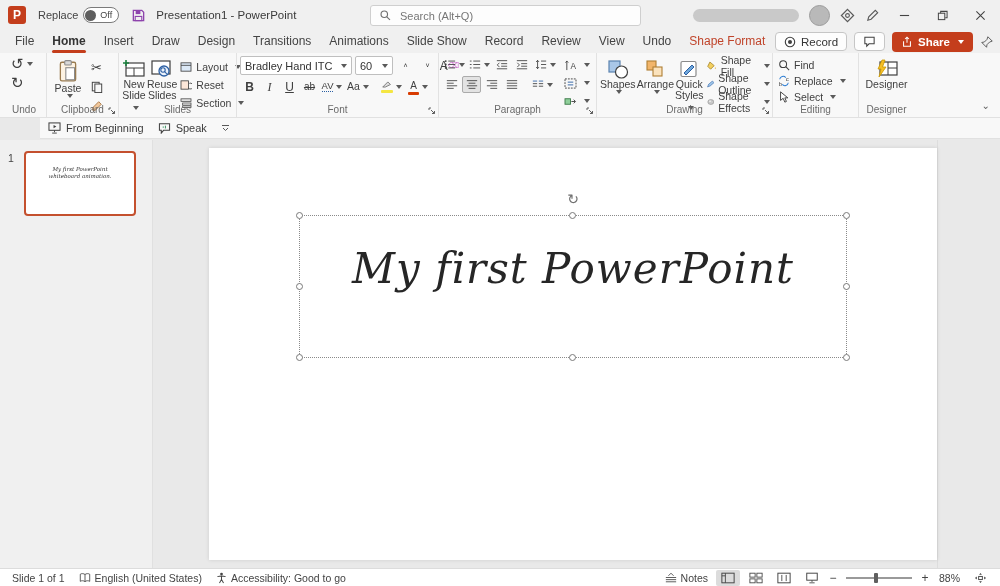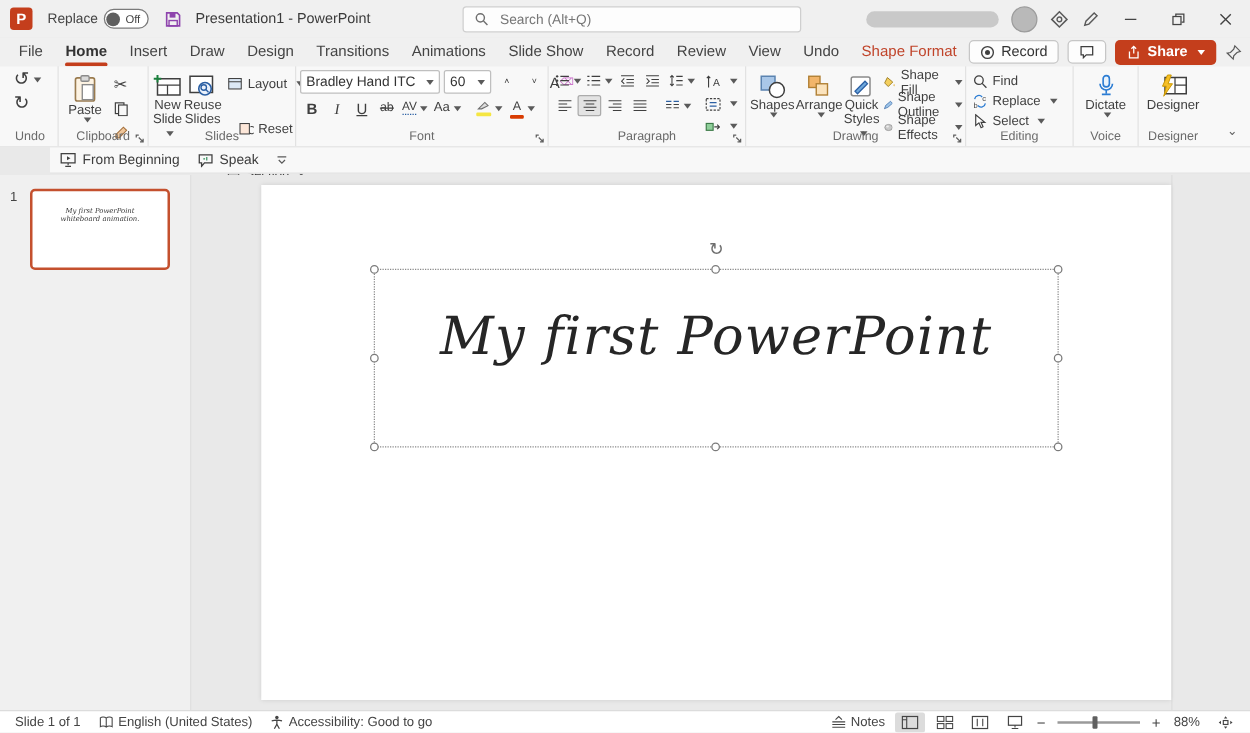--- a/index.html
+++ b/index.html
@@ -296,21 +296,21 @@
         <span class="ico">
           <svg width="24" height="20" viewBox="0 0 24 20">
               <rect x="2" y="2" width="18" height="13" fill="#fff" stroke="#3f3f3f" stroke-width="1.2"></rect>
               <circle cx="14" cy="12" r="5" fill="#eaf1fb" stroke="#2b5fa3" stroke-width="1.3"></circle>
               <circle cx="13" cy="11" r="2.2" fill="none" stroke="#2b5fa3" stroke-width="1.1"></circle>
               <line x1="14.6" y1="12.6" x2="16.8" y2="14.8" stroke="#2b5fa3" stroke-width="1.1"></line>
             </svg>
         </span>
         <span class="lab"><span>Reuse</span><br><span>Slides</span></span>
       </div>
-      <div class="col" style="gap:20px; padding-top:3px;align-items:center;">
+      <div class="col" style="gap:2px; padding-top:3px;">
         <span class="rbtn-sm">
           <svg width="12" height="10" viewBox="0 0 14 12">
               <rect x="1" y="1" width="12" height="10" fill="#dce9f7" stroke="#3f3f3f" stroke-width="1"></rect>
               <line x1="1" y1="4" x2="13" y2="4" stroke="#3f3f3f" stroke-width="1"></line>
             </svg>
           <span>Layout</span>
             <span class="chev"></span>
         </span>
         <span class="rbtn-sm">
           <svg width="12" height="10" viewBox="0 0 14 12">
@@ -626,37 +626,20 @@
         <svg width="12" height="12" viewBox="0 0 14 14">
             <path d="M3 1 L3 11 L6 8.5 L8 13 L9.8 12.2 L8 8 L11.5 8 Z" fill="#fff" stroke="#3f3f3f" stroke-width="1.1"></path>
           </svg>
         <span>Select</span>
           <span class="chev"></span>
       </span>
     </div>
     <span class="group-label">Editing</span>
   </div>
 
-  <div class="group" style="width:52px">
-    <div class="group-body" style="justify-content:center; width:100%;">
-      <div class="rbtn-lg" style="width:46px">
-        <span class="ico">
-          <svg width="18" height="20" viewBox="0 0 18 20">
-              <rect x="6.5" y="1.5" width="5" height="9" rx="2.5" fill="#eaf3fc" stroke="#2b7cd3" stroke-width="1.3"></rect>
-              <path d="M4 8 a5 5 0 0 0 10 0" fill="none" stroke="#2b7cd3" stroke-width="1.3"></path>
-              <line x1="9" y1="13" x2="9" y2="16" stroke="#2b7cd3" stroke-width="1.3"></line>
-              <line x1="5.5" y1="16.5" x2="12.5" y2="16.5" stroke="#2b7cd3" stroke-width="1.3"></line>
-            </svg>
-        </span>
-        <span class="lab">Dictate</span>
-        <span class="chev"></span>
-      </div>
-    </div>
-    <span class="group-label">Voice</span>
-  </div>
 
   <div class="group" style="width:56px">
     <div class="group-body" style="justify-content:center; width:100%;">
       <div class="rbtn-lg" style="width:50px">
         <span class="ico">
           <svg width="24" height="20" viewBox="0 0 24 20">
               <rect x="5" y="3" width="17" height="13" fill="#fff" stroke="#3f3f3f" stroke-width="1.2"></rect>
               <line x1="13" y1="3" x2="13" y2="16" stroke="#3f3f3f" stroke-width="1"></line>
               <line x1="13" y1="9" x2="22" y2="9" stroke="#3f3f3f" stroke-width="1"></line>
               <polygon points="7,1 3,10 6,10 4,18 11,8 7.5,8 10,1" fill="#f6bf26" stroke="#c99700" stroke-width="0.8"></polygon>

